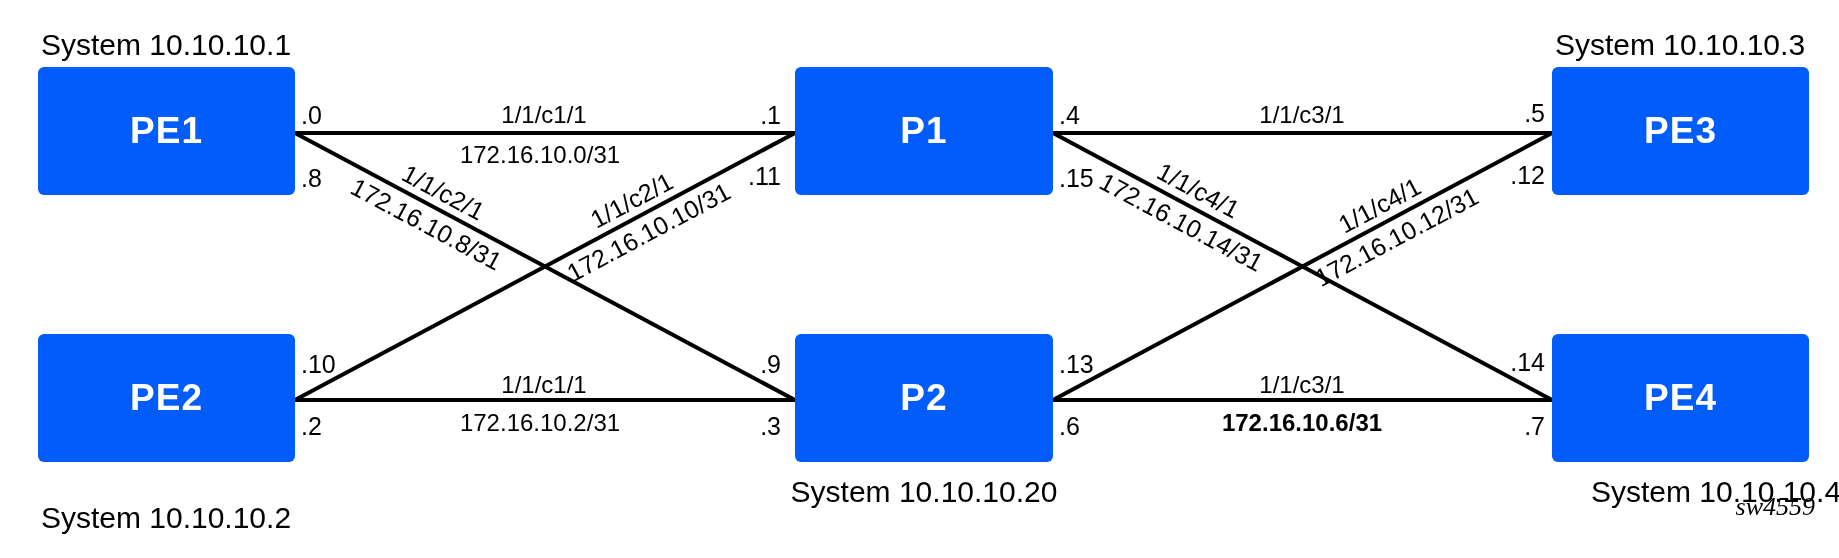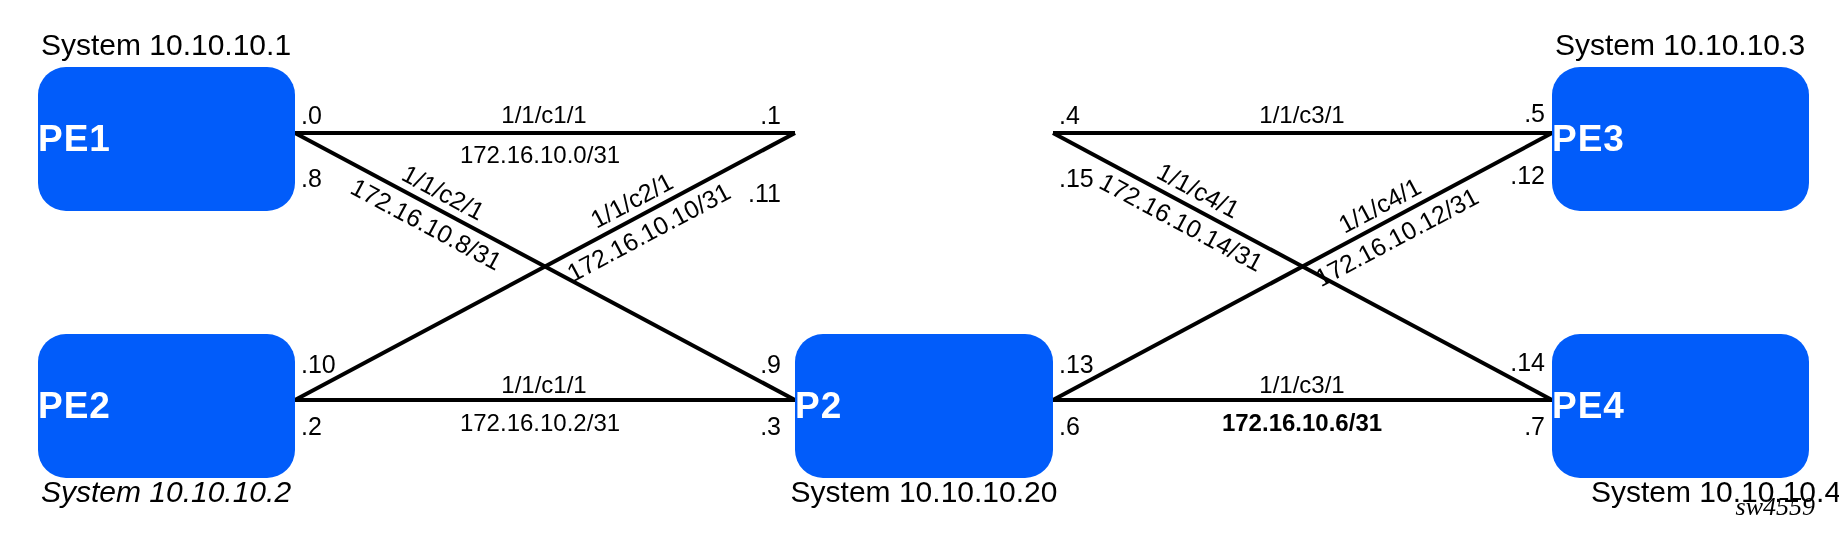--- a/index.html
+++ b/index.html
@@ -10,45 +10,45 @@
     background: var(--bg, #ffffff);
     font-family: "Liberation Sans", "DejaVu Sans", sans-serif;
     color: #000;
     overflow: hidden;
   }
   .lines { position: absolute; left: 0; top: 0; width: 1839px; height: 558px; }
   .lines line { stroke: var(--link, #000000); stroke-width: 4; }
 
   .node {
     position: absolute;
-    width: 257px; height: 144px;
+    width: 257px; height: 128px;
     background: var(--node-fill, #015cfa);
-    border-radius: 28px;
-    display: flex; align-items: center; justify-content: flex-start;
+    border-radius: 6px;
+    display: flex; align-items: center; justify-content: center;
   }
   .node span {
     color: var(--node-text, #ffffff);
     font-size: 37px; font-weight: bold; letter-spacing: 1px;
   }
   #node-pe1 { left: 38px;   top: 67px;  }
   #node-p1  { left: 795px;  top: 67px;  width: 258px; }
   #node-pe3 { left: 1552px; top: 67px;  }
   #node-pe2 { left: 38px;   top: 334px; }
   #node-p2  { left: 795px;  top: 334px; width: 258px; }
   #node-pe4 { left: 1552px; top: 334px; }
 
   .sys {
     position: absolute;
     font-size: 30px; white-space: nowrap;
     transform: translateX(-50%);
   }
   #sys-pe1 { left: 166px;  top: 28px;  }
   #sys-p1  { left: 924px;  top: 28px;  }
   #sys-pe3 { left: 1680px; top: 28px;  }
-  #sys-pe2 { left: 166px;  top: 475px; font-style: italic; }
+  #sys-pe2 { left: 166px;  top: 501px; }
   #sys-p2  { left: 924px;  top: 475px; }
   #sys-pe4 { left: 1680px; top: 475px; margin-left: 36px; }
 
   .plabel {
     position: absolute;
     font-size: 24px; white-space: nowrap;
     transform: translateX(-50%);
   }
   #l0-port   { left: 544px;  top: 101px; }
   #l0-subnet { left: 540px;  top: 141px; }
@@ -64,21 +64,21 @@
   #ip-1  { right: 1058px; top: 101px; }
   #ip-2  { left: 301px;  top: 412px; }
   #ip-3  { right: 1058px; top: 412px; }
   #ip-4  { left: 1059px; top: 101px; }
   #ip-5  { right: 294px; top: 99px;  }
   #ip-6  { left: 1059px; top: 412px; }
   #ip-7  { right: 294px; top: 412px; }
   #ip-8  { left: 301px;  top: 164px; }
   #ip-9  { right: 1058px; top: 350px; }
   #ip-10 { left: 301px;  top: 350px; }
-  #ip-11 { right: 1058px; top: 162px; margin-top: 17px; }
+  #ip-11 { right: 1058px; top: 162px; }
   #ip-12 { right: 294px; top: 161px; }
   #ip-13 { left: 1059px; top: 350px; }
   #ip-14 { right: 294px; top: 348px; }
   #ip-15 { left: 1059px; top: 164px; }
 
   .diag {
     position: absolute;
     display: flex; flex-direction: column; align-items: center;
     gap: 10px;
     font-size: 25px; white-space: nowrap; line-height: 26px;
@@ -115,20 +115,23 @@
   <div class="sys" id="sys-pe2">System 10.10.10.2</div>
   <div class="sys" id="sys-p2">System 10.10.10.20</div>
   <div class="sys" id="sys-pe3">System 10.10.10.3</div>
   <div class="sys" id="sys-pe4">System 10.10.10.4</div>
 
   <div class="node" id="node-pe1">
     <span>PE1</span>
   </div>
   <div class="node" id="node-pe2">
     <span>PE2</span>
+  </div>
+  <div class="node" id="node-p1">
+    <span>P1</span>
   </div>
   <div class="node" id="node-p2">
     <span>P2</span>
   </div>
   <div class="node" id="node-pe3">
     <span>PE3</span>
   </div>
   <div class="node" id="node-pe4">
     <span>PE4</span>
   </div>

